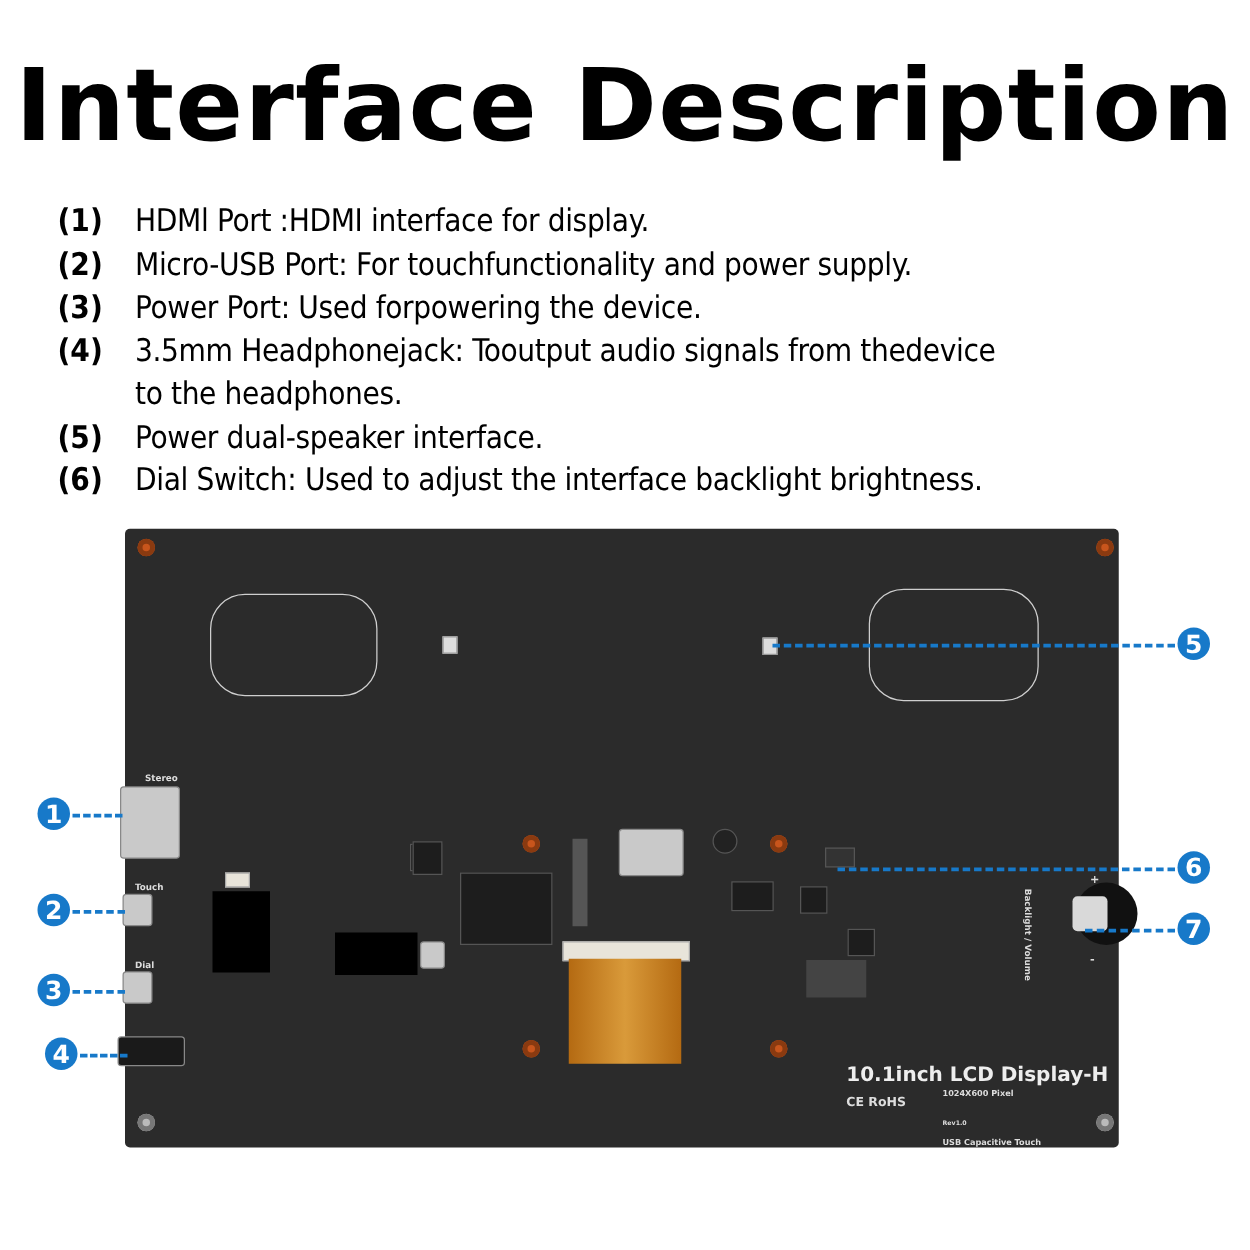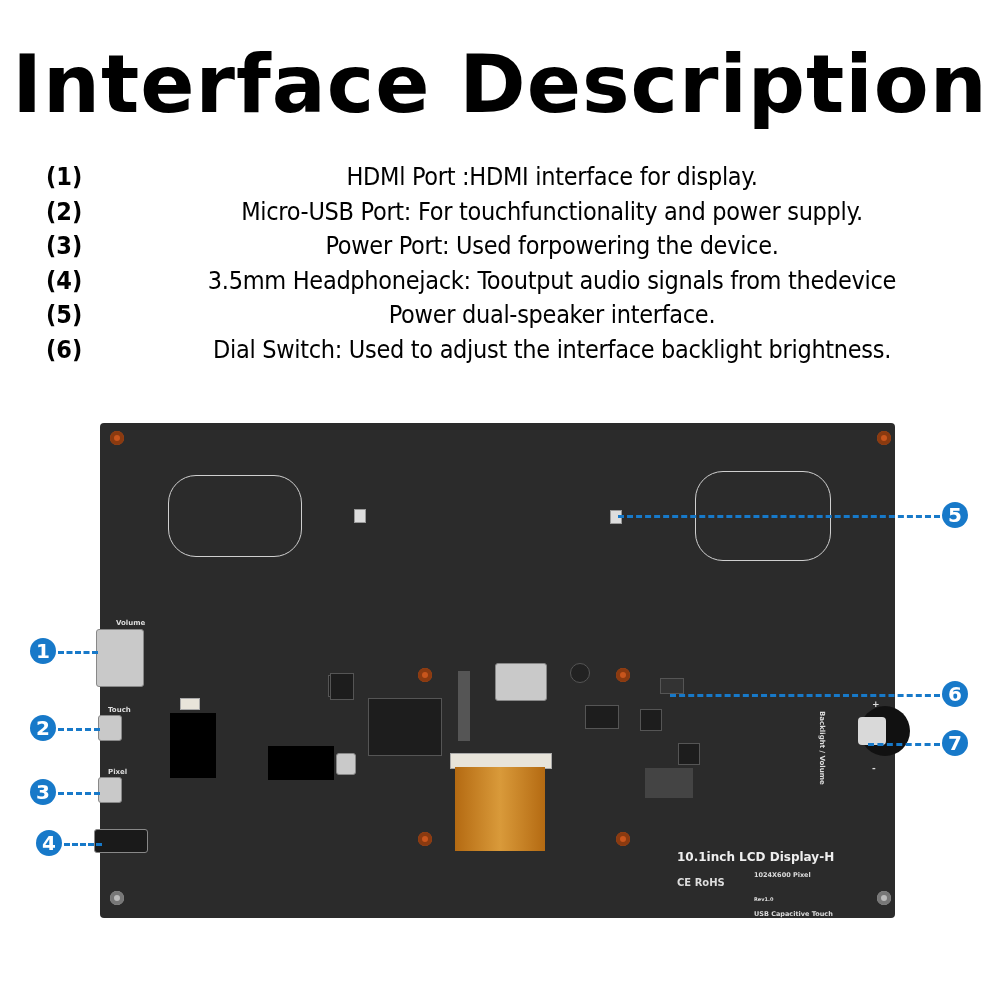--- a/index.html
+++ b/index.html
@@ -1,33 +1,33 @@
 <!DOCTYPE html>
 <html><head>
 <meta charset="utf-8">
 <style>
   html, body { margin:0; padding:0; }
   body { width:1000px; height:1000px; background:#ffffff; position:relative; overflow:hidden; font-family:"DejaVu Sans", sans-serif; }
   .title { position:absolute; left:0; top:38px; width:1000px; text-align:center; font-size:80px; font-weight:bold; color:#000; letter-spacing:1px; font-family:"DejaVu Sans", sans-serif; }
   .desc { position:absolute; left:46px; top:160px; width:950px; }
   .desc .row { display:flex; font-size:25px; line-height:34.5px; color:#000; font-family:"DejaVu Sans Condensed","DejaVu Sans", sans-serif; }
   .desc .num { width:62px; font-weight:bold; flex:none; }
-  .desc .txt { flex:1; letter-spacing:-0.3px;text-align:center; }
+  .desc .txt { flex:1; letter-spacing:-0.3px; }
   .board { position:absolute; left:100px; top:423px; width:795px; height:495px; background:#2b2b2b; border-radius:4px; }
   .screw { position:absolute; width:14px; height:14px; border-radius:50%; background:#c8551c; box-shadow:inset 0 0 0 4px #8a3a10; }
   .screw.metal { background:#bbb; box-shadow:inset 0 0 0 4px #777; }
   .spk-outline { position:absolute; border:1.5px solid #cfcfcf; border-radius:28px; }
   .spk-conn { position:absolute; width:10px; height:12px; background:#ddd; border:1px solid #999; }
   .port { position:absolute; background:#c9c9c9; border:1px solid #888; border-radius:3px; }
   .silk { position:absolute; color:#ddd; font-size:7px; font-weight:bold; }
   .chip { position:absolute; background:#1d1d1d; border:1px solid #555; }
   .smd { position:absolute; background:#8a8a8a; }
   .fpc { position:absolute; background:linear-gradient(90deg,#b46a12,#d99a3a,#b46a12); }
   .fpc-head { position:absolute; background:#e8e4da; border:1px solid #aaa; }
-  .label-main { position:absolute; color:#eee; font-weight:bold; font-size:12px; }
+  .label-main { position:absolute; color:#eee; font-weight:bold; font-size:16px; }
   .label-sub { position:absolute; color:#ddd; font-size:6.5px; font-weight:bold; line-height:12px; }
   .callout { position:absolute; width:26px; height:26px; border-radius:50%; background:#1779c9; color:#fff; font-weight:bold; font-size:20px; line-height:26px; text-align:center; font-family:"DejaVu Sans", sans-serif; }
   .dash { position:absolute; height:0; border-top:3px dashed #1779c9; }
   .dial { position:absolute; width:50px; height:50px; border-radius:50%; background:#111; }
   .dial-knob { position:absolute; background:#d9d9d9; border-radius:4px; }
   .cutout { position:absolute; background:#000; }
 </style>
 </head>
 <body>
 
@@ -44,20 +44,24 @@
     </div>
   <div class="row">
       <span class="num">(3)</span>
       <span class="txt">Power Port: Used forpowering the device.</span>
     </div>
   <div class="row">
       <span class="num">(4)</span>
       <span class="txt">3.5mm Headphonejack: Tooutput audio signals from thedevice</span>
     </div>
   <div class="row">
+      <span class="num"></span>
+      <span class="txt">to the headphones.</span>
+    </div>
+  <div class="row">
       <span class="num">(5)</span>
       <span class="txt">Power dual-speaker interface.</span>
     </div>
   <div class="row">
       <span class="num">(6)</span>
       <span class="txt">Dial Switch: Used to adjust the interface backlight brightness.</span>
     </div>
 </div>
 
 <div class="board">
@@ -65,25 +69,25 @@
   <div class="screw" style="left:10px;top:8px;"></div>
   <div class="screw" style="left:777px;top:8px;"></div>
   <div class="screw metal" style="left:10px;top:468px;"></div>
   <div class="screw metal" style="left:777px;top:468px;"></div>
 
   <div class="spk-outline" style="left:68px;top:52px;width:132px;height:80px;"></div>
   <div class="spk-outline" style="left:595px;top:48px;width:134px;height:88px;"></div>
   <div class="spk-conn" style="left:254px;top:86px;"></div>
   <div class="spk-conn" style="left:510px;top:87px;"></div>
 
-  <span class="silk" style="left:16px;top:196px;">Volume</span>
+  <span class="silk" style="left:16px;top:196px;">Stereo</span>
   <div class="port" style="left:-4px;top:206px;width:46px;height:56px;"></div>
   <span class="silk" style="left:8px;top:283px;">Touch</span>
   <div class="port" style="left:-2px;top:292px;width:22px;height:24px;"></div>
-  <span class="silk" style="left:8px;top:345px;">Pixel</span>
+  <span class="silk" style="left:8px;top:345px;">Dial</span>
   <div class="port" style="left:-2px;top:354px;width:22px;height:24px;"></div>
   <span class="silk" style="left:8px;top:412px;">Earphone</span>
   <div class="port" style="left:-6px;top:406px;width:52px;height:22px;background:#1a1a1a;"></div>
 
   <div class="fpc-head" style="left:80px;top:275px;width:18px;height:10px;"></div>
   <div class="cutout" style="left:70px;top:290px;width:46px;height:65px;"></div>
   <div class="cutout" style="left:168px;top:323px;width:66px;height:34px;"></div>
   <div class="port" style="left:236px;top:330px;width:18px;height:20px;"></div>
   <div class="chip" style="left:268px;top:275px;width:72px;height:56px;"></div>
   <div class="chip" style="left:228px;top:252px;width:24px;height:20px;"></div>

